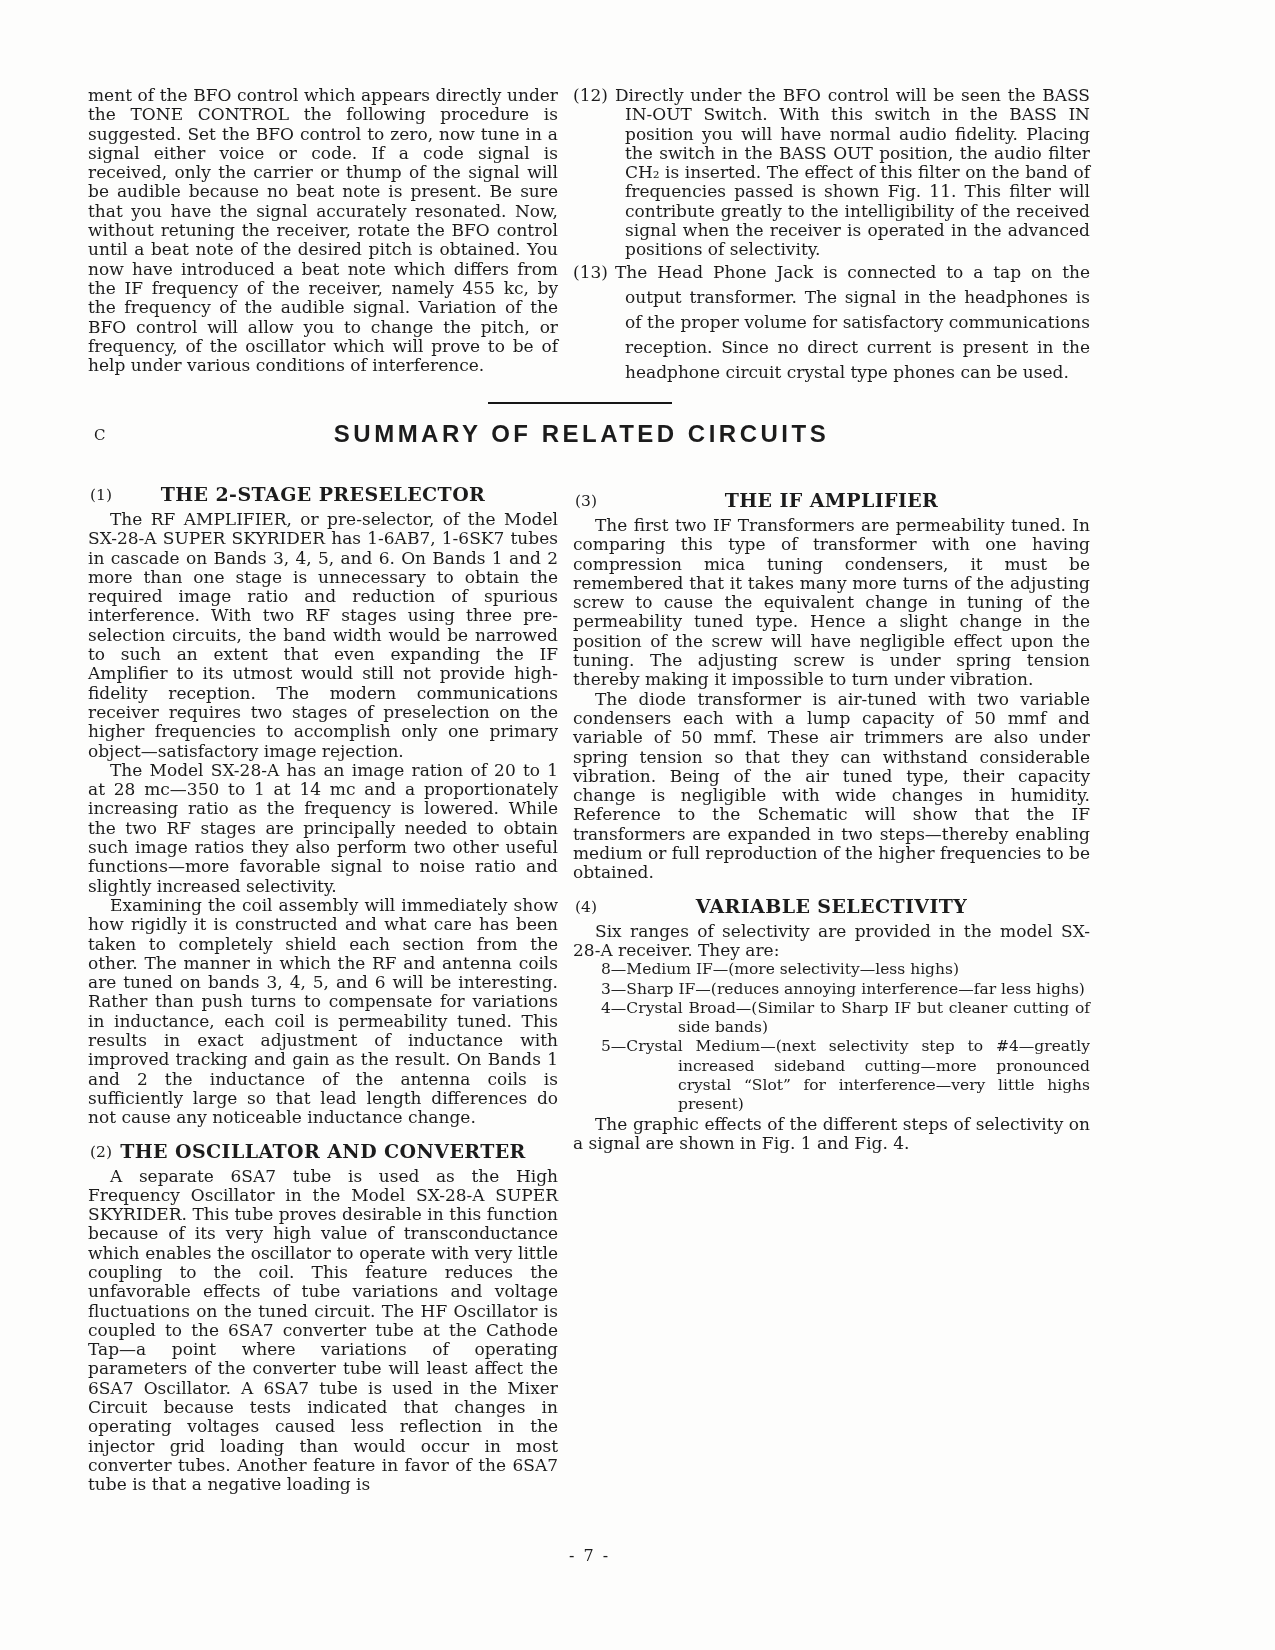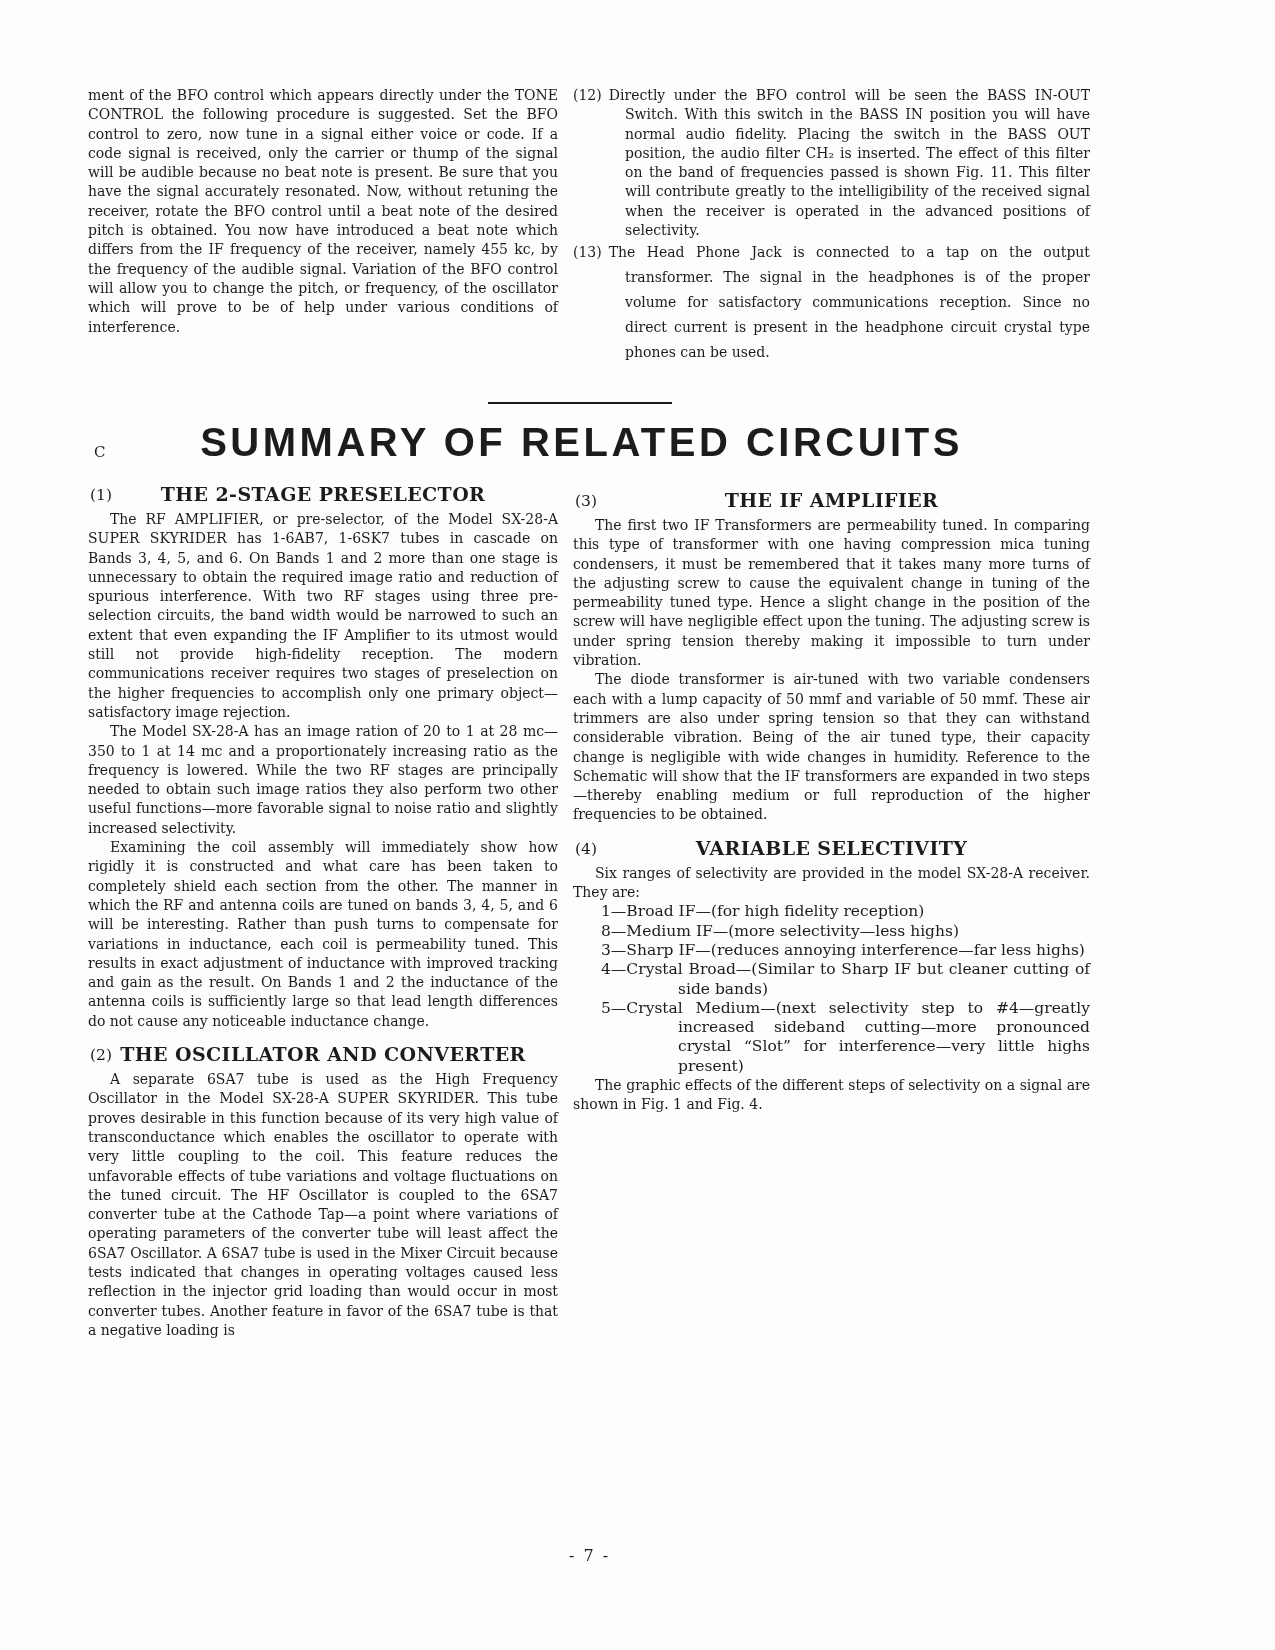--- a/index.html
+++ b/index.html
@@ -16,21 +16,21 @@
     position:absolute;top:86px;left:88px;
     display:flex;gap:15px;
   }
   .main-row{
     position:absolute;top:477px;left:88px;
     display:flex;gap:15px;
   }
   .col-left{width:470px;}
   .col-right{width:517px;}
   .body-text{
-    font-size:14px;
+    font-size:17px;
     line-height:19.3px;
     text-align:justify;
     margin:0;
   }
   .indent{text-indent:22px;}
   .hang{
     padding-left:52px;
     text-indent:-52px;
   }
   .loose{line-height:25px;}
@@ -41,21 +41,21 @@
     border-top:2.5px solid #161616;
   }
   .title-row{
     position:absolute;top:420px;left:88px;width:1003px;
     text-align:center;
   }
   .page-title{
     display:inline-block;
     font-family:"Liberation Sans", sans-serif;
     font-weight:bold;
-    font-size:40px;
+    font-size:24px;
     letter-spacing:3.5px;
     margin:0;
     transform:translateX(-8px);
     white-space:nowrap;
   }
   .margin-letter{
     position:absolute;left:6px;bottom:4px;
     font-size:15px;
   }
   .sec-heading{
@@ -142,21 +142,20 @@
       </div>
       <p class="body-text indent para-gap">The first two IF Transformers are permeability tuned. In comparing this type of transformer with one having compression mica tuning condensers, it must be remembered that it takes many more turns of the adjusting screw to cause the equivalent change in tuning of the permeability tuned type. Hence a slight change in the position of the screw will have negligible effect upon the tuning. The adjusting screw is under spring tension thereby making it impossible to turn under vibration.</p>
       <p class="body-text indent para-gap">The diode transformer is air-tuned with two variable condensers each with a lump capacity of 50 mmf and variable of 50 mmf. These air trimmers are also under spring tension so that they can withstand considerable vibration. Being of the air tuned type, their capacity change is negligible with wide changes in humidity. Reference to the Schematic will show that the IF transformers are expanded in two steps—thereby enabling medium or full reproduction of the higher frequencies to be obtained.</p>
 
       <div class="sec-heading">
         <span class="sec-num">(4)</span>
         <span class="sec-title">VARIABLE SELECTIVITY</span>
       </div>
       <p class="body-text indent">Six ranges of selectivity are provided in the model SX-28-A receiver. They are:</p>
       <ul class="sel-list">
-        <li>1—Broad IF—(for high fidelity reception)</li>
         <li>8—Medium IF—(more selectivity—less highs)</li>
         <li>3—Sharp IF—(reduces annoying interference—far less highs)</li>
         <li>4—Crystal Broad—(Similar to Sharp IF but cleaner cutting of side bands)</li>
         <li>5—Crystal Medium—(next selectivity step to #4—greatly increased sideband cutting—more pronounced crystal “Slot” for interference—very little highs present)</li>
       </ul>
       <p class="body-text indent">The graphic effects of the different steps of selectivity on a signal are shown in Fig. 1 and Fig. 4.</p>
     </div>
 
   </section>
 

